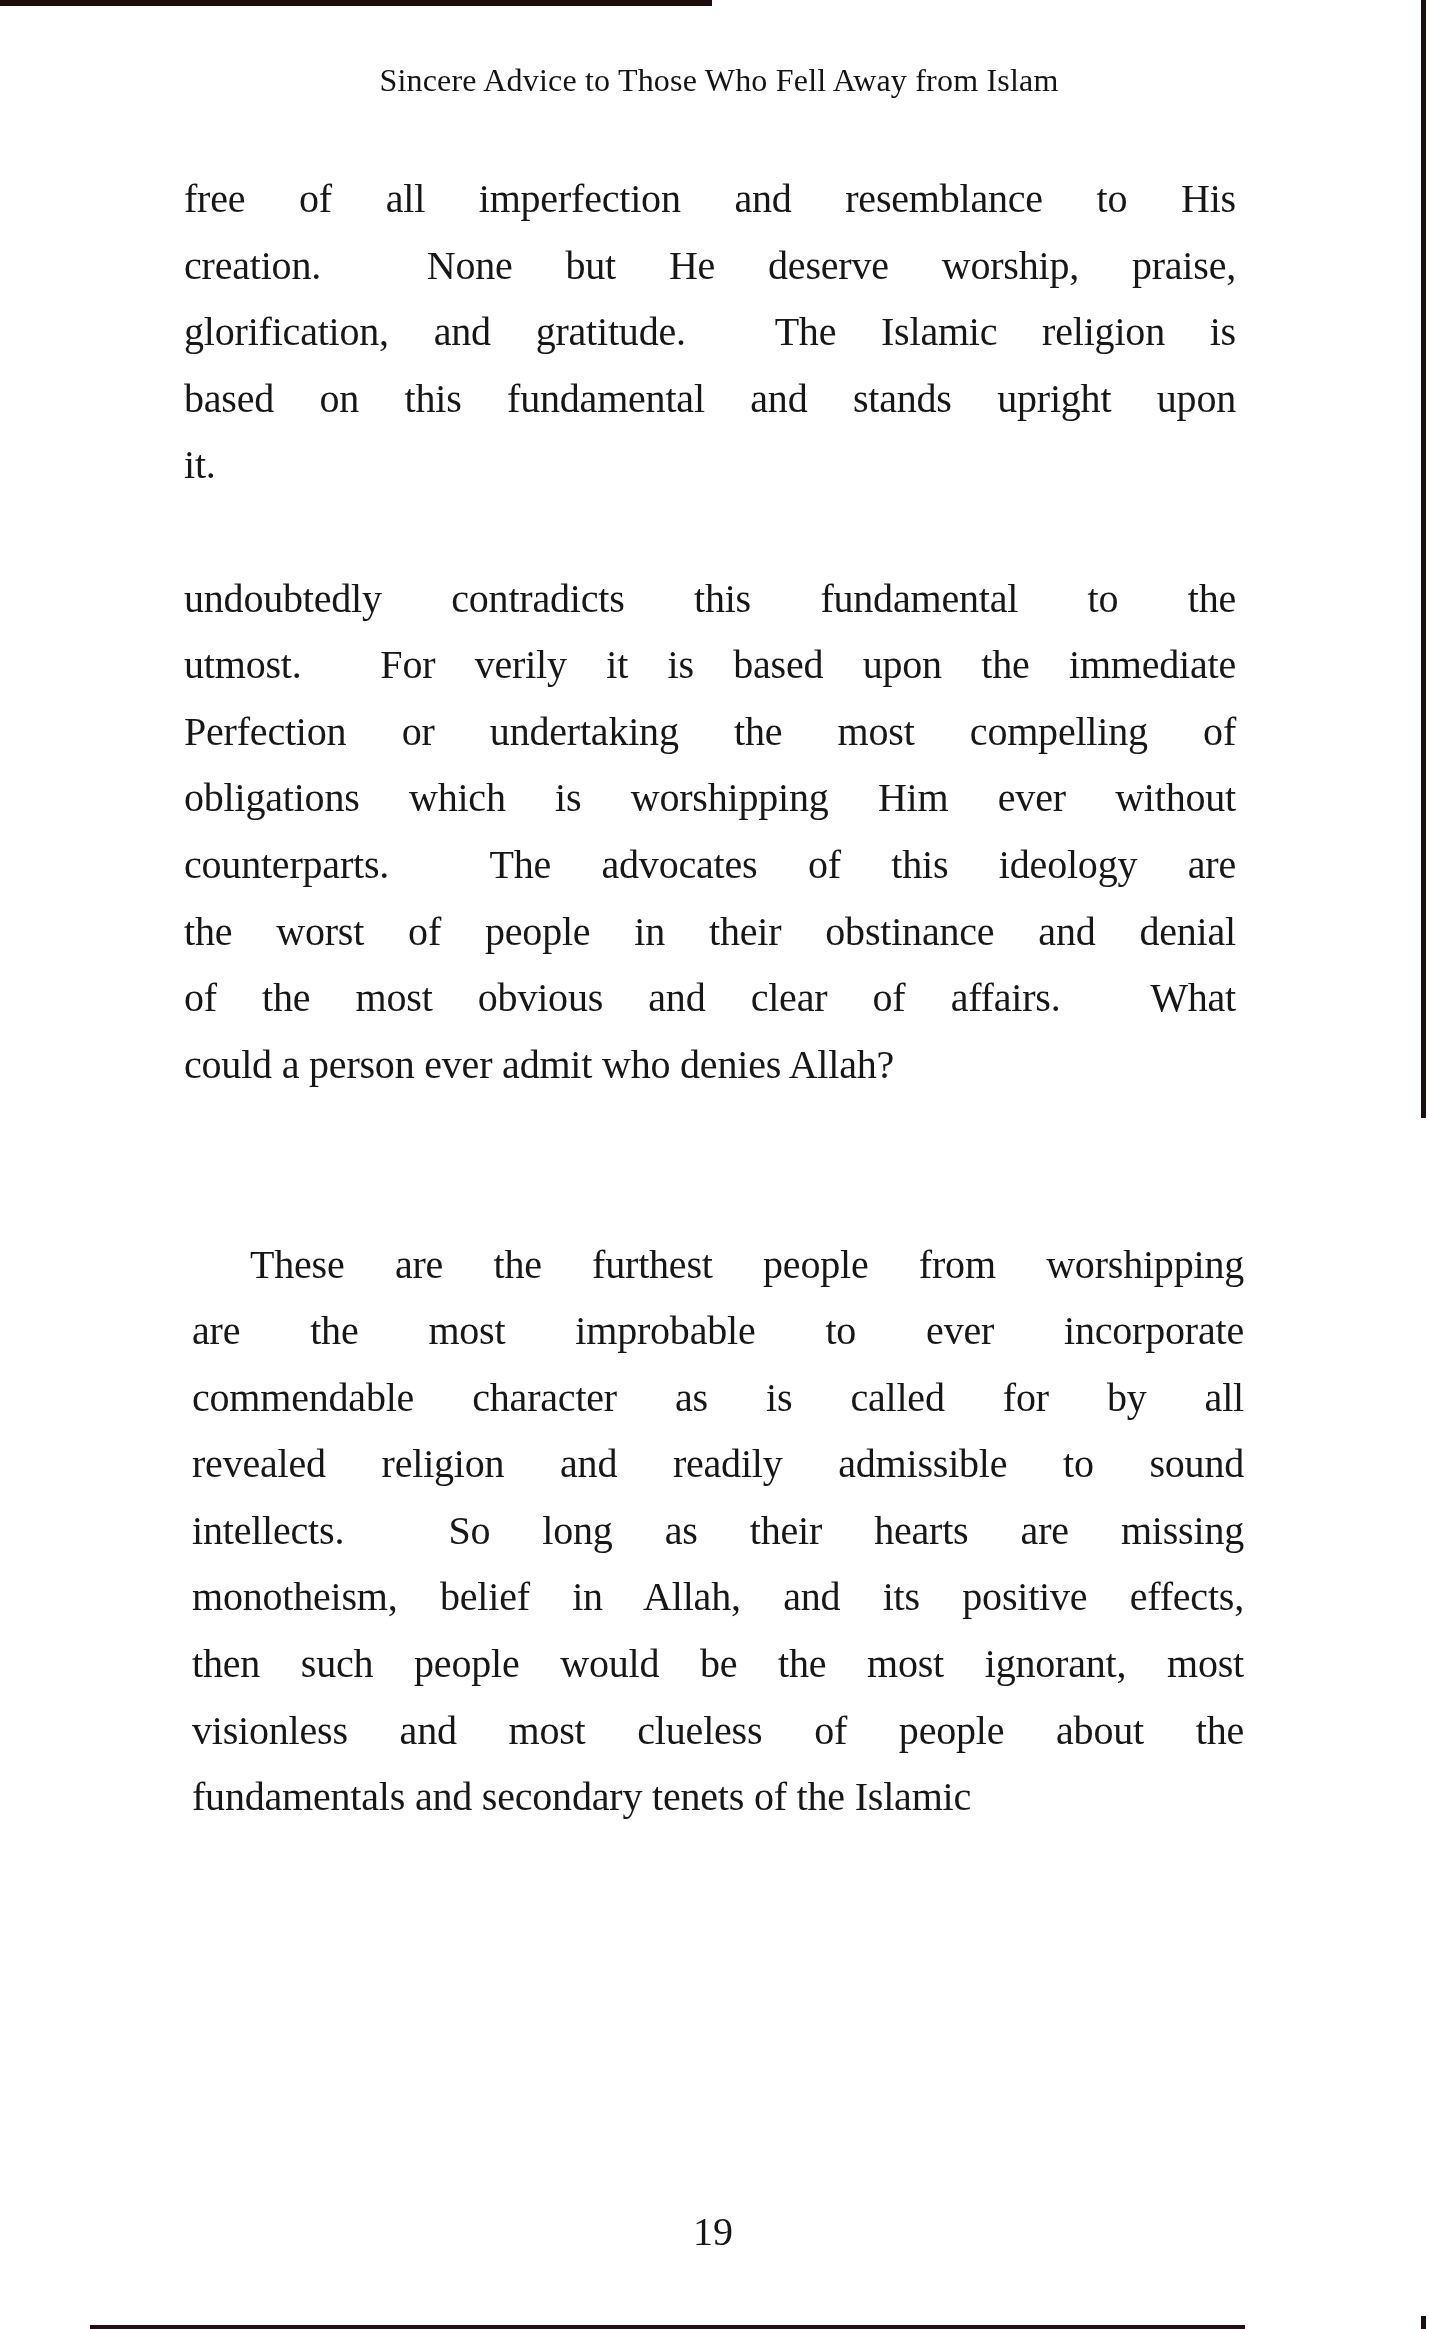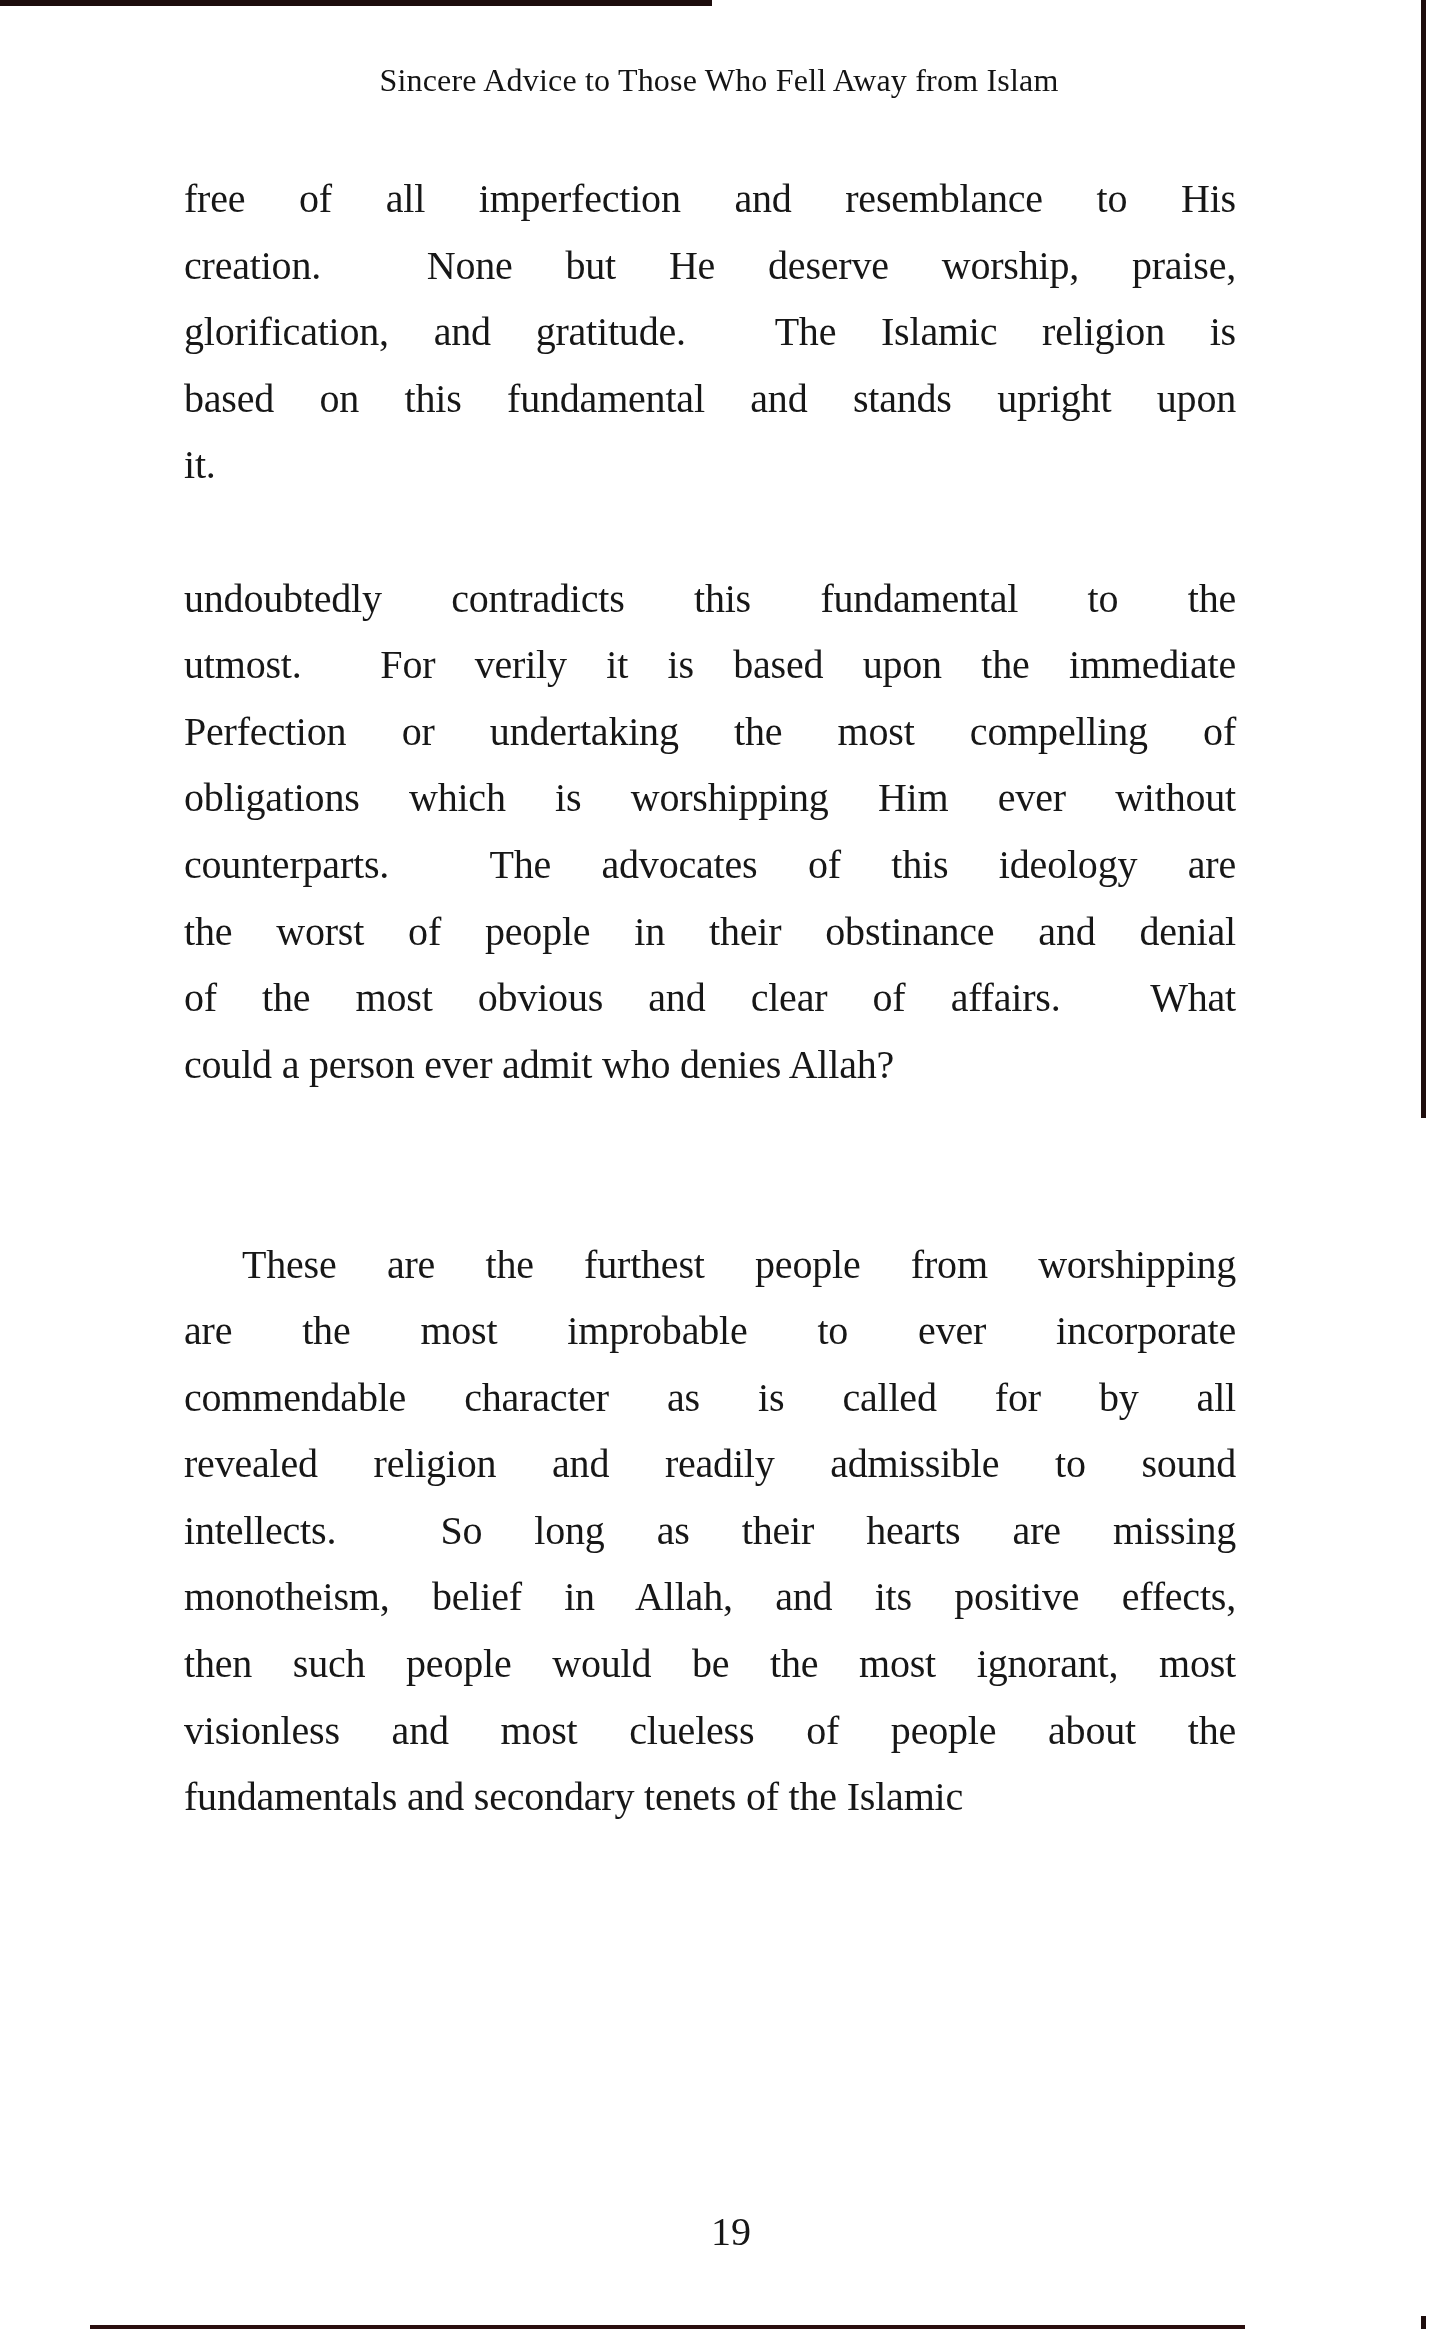--- a/index.html
+++ b/index.html
@@ -27,32 +27,32 @@
     letter-spacing: 0.2px; white-space: nowrap;
   }
 
   
   .text-block {
     position: absolute; left: 184px; top: 166px; width: 1052px;
     font-size: 40px; color: #171717;
   }
   .para { width: 100%; }
   .para.gap-one   { margin-top: 66.6px; }
-  .para.gap-two   { margin-top: 133.2px; }
+  .para.gap-two   { margin-top: 133.2px; margin-left: 8px; }
   .line {
     height: 66.6px; line-height: 66.6px;
     text-align: justify; text-align-last: justify;
     letter-spacing: -0.2px;
   }
   .line.last { text-align-last: left; }
   .line.first { text-indent: 58px; }
 
   
   .page-number {
-    position: absolute; left: 205px; top: 2204px; width: 1052px; height: 56px;
+    position: absolute; left: 187px; top: 2204px; width: 1052px; height: 56px;
     line-height: 56px; font-size: 40px; text-align: center; color: #171717;
   }
 </style>
 </head>
 <body>
 
 <div class="scan-bar-top"></div>
 <div class="scan-line-right"></div>
 <div class="scan-tick-bottom-right"></div>
 <div class="scan-bar-bottom"></div>

